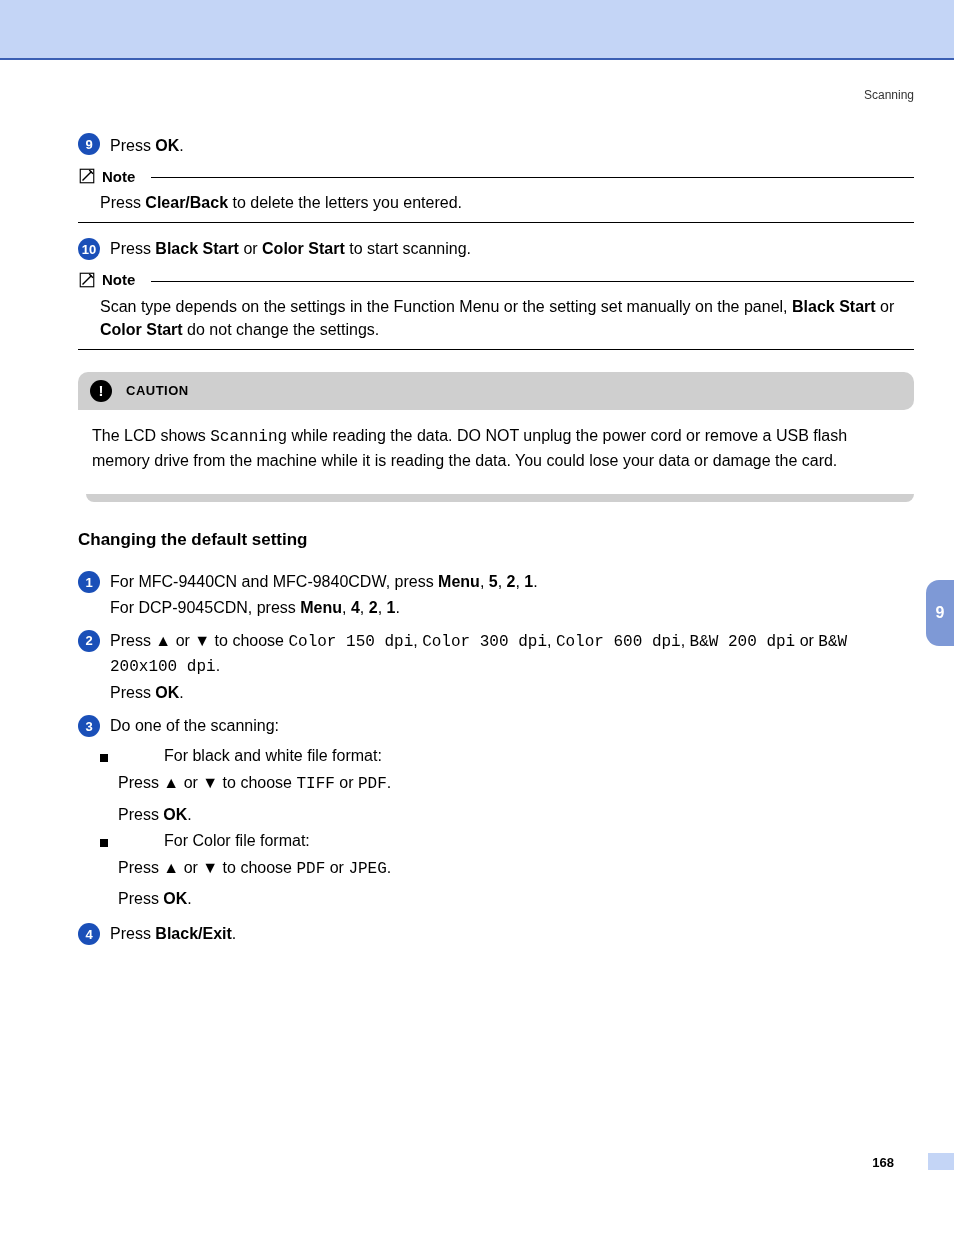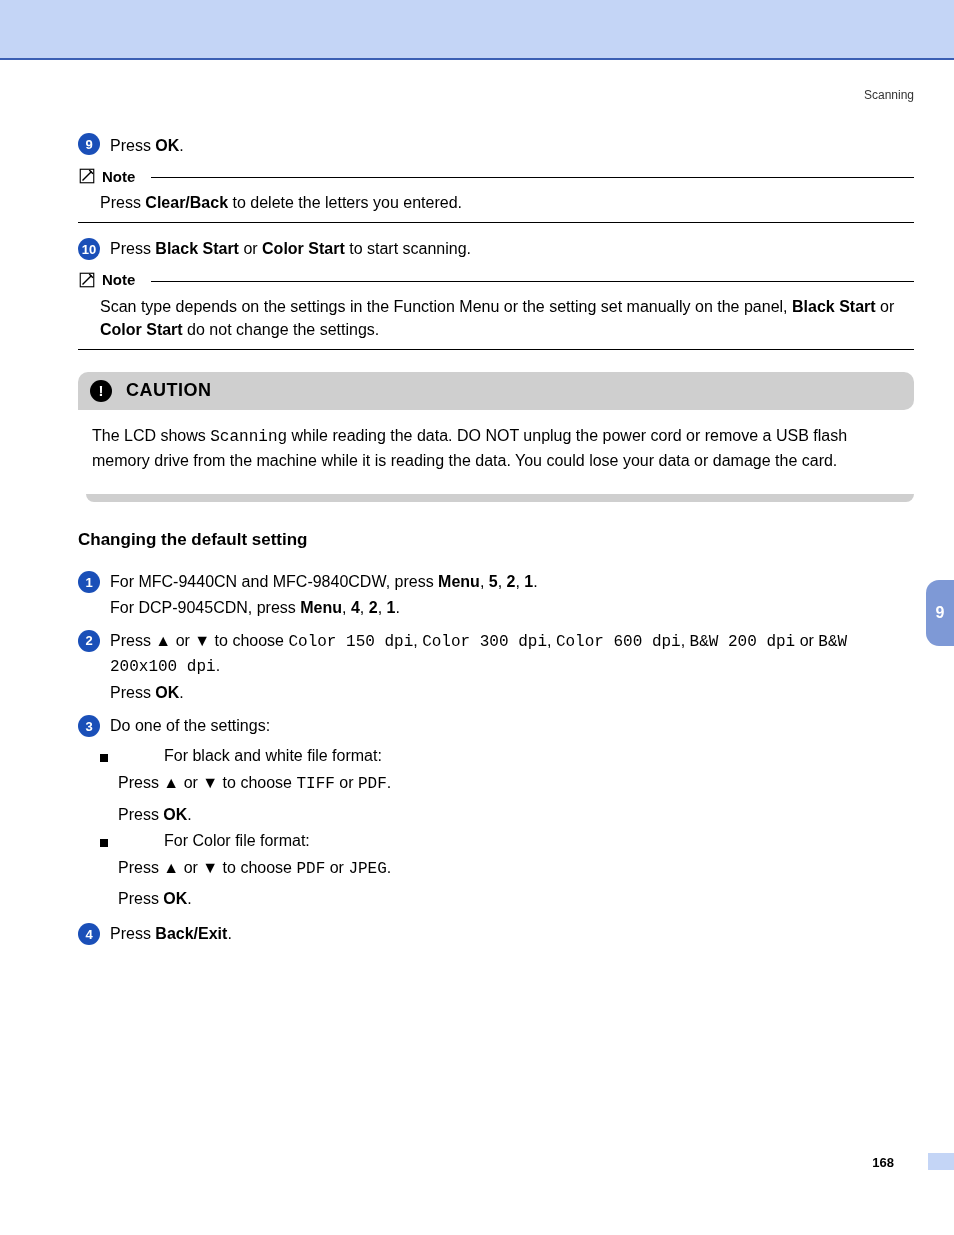--- a/index.html
+++ b/index.html
@@ -100,21 +100,21 @@
     color: #fff;
     font-weight: bold;
     font-size: 15px;
     display: flex;
     align-items: center;
     justify-content: center;
     margin-right: 14px;
   }
   .caution-title {
     font-weight: bold;
-    font-size: 18px;
+    font-size: 13px;
     letter-spacing: 0.5px;
   }
   .caution-body {
     padding: 14px 14px 22px 14px;
     line-height: 1.45;
   }
   .caution-foot {
     background: #cfcfcf;
     height: 8px;
     border-radius: 0 0 10px 10px;
@@ -268,21 +268,21 @@
       <span>Press </span><b>▲</b><span> or </span><b>▼</b><span> to choose </span><span class="mono">Color 150 dpi</span><span>, </span><span class="mono">Color 300 dpi</span><span>, </span><span class="mono">Color 600 dpi</span><span>, </span><span class="mono">B&amp;W 200 dpi</span><span> or </span><span class="mono">B&amp;W 200x100 dpi</span><span>.</span>
       <div class="indent-line">
         <span>Press </span><b>OK</b><span>.</span>
       </div>
     </div>
   </div>
 
   <div class="step">
     <div class="step-num">3</div>
     <div class="step-body">
-      <span>Do one of the settings:</span>
+      <span>Do one of the scanning:</span>
     </div>
   </div>
 
   <div class="sub-item">
     <span class="square-bullet"></span>
     <span>For black and white file format:</span>
   </div>
   <div class="sub-line">
     <span>Press </span><b>▲</b><span> or </span><b>▼</b><span> to choose </span><span class="mono">TIFF</span><span> or </span><span class="mono">PDF</span><span>.</span>
   </div>
@@ -297,21 +297,21 @@
   <div class="sub-line">
     <span>Press </span><b>▲</b><span> or </span><b>▼</b><span> to choose </span><span class="mono">PDF</span><span> or </span><span class="mono">JPEG</span><span>.</span>
   </div>
   <div class="sub-line">
     <span>Press </span><b>OK</b><span>.</span>
   </div>
 
   <div class="step" style="margin-top:12px;">
     <div class="step-num">4</div>
     <div class="step-body">
-      <span>Press </span><b>Back/Exit</b><span>.</span>
+      <span>Press </span><b>Black/Exit</b><span>.</span>
     </div>
   </div>
 
   <div class="side-tab">9</div>
 
 </div>
 
 <div class="page-footer">168</div>
 
 </body></html>

